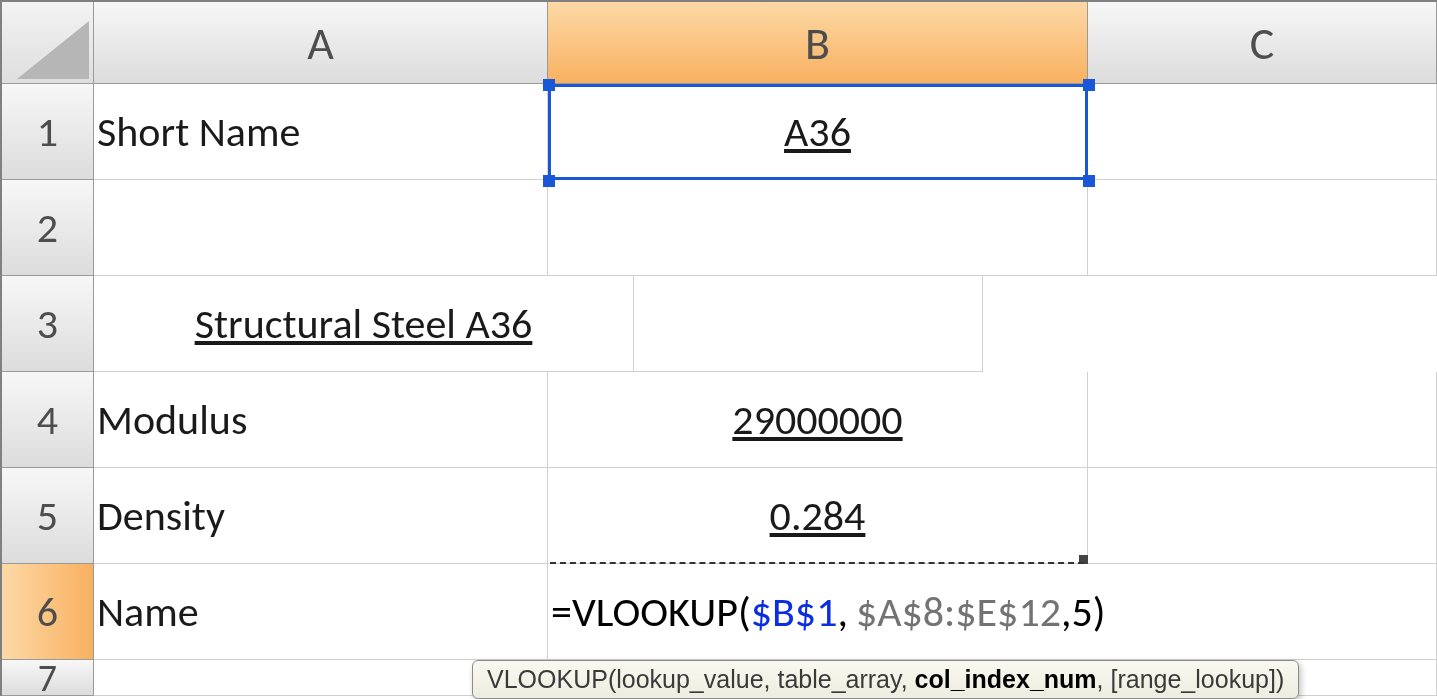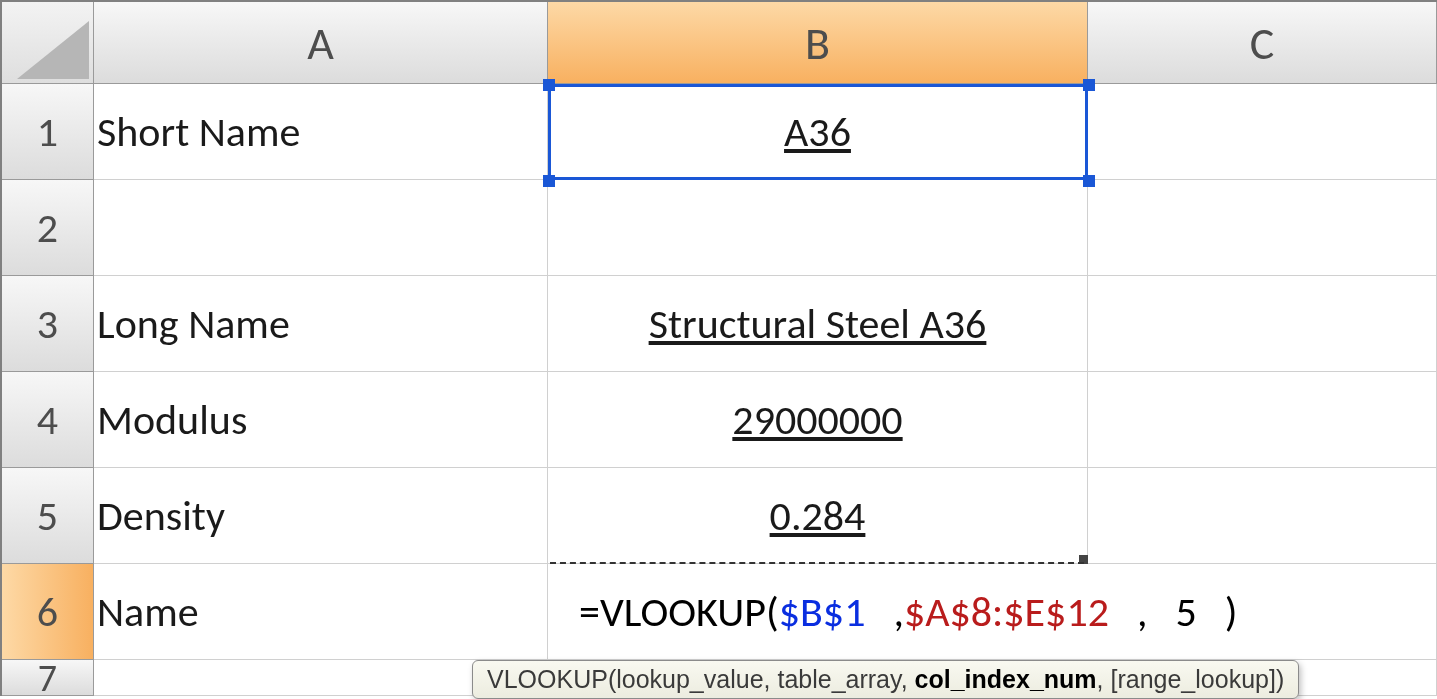--- a/index.html
+++ b/index.html
@@ -87,23 +87,23 @@
     position: absolute;
     width: 12px; height: 12px;
     background: #1a57d6;
   }
   .cell.formula-cell {
     overflow: visible;
     z-index: 5;
     border-right: none;
   }
   .formula-text span { font-size: 42px; }
-  .fn-black { color: #000; margin-left: 28px; }
+  .fn-black { color: #000; }
   .fn-blue  { color: #0a2ee0; }
-  .fn-green { color: #b91c1c; }
+  .fn-green { color: #737373; margin-left: 8px; }
   .tooltip {
     position: absolute;
     background: linear-gradient(#f9f9f1, #ececdf);
     border: 1px solid #8b8b8b;
     border-radius: 6px;
     font-family: Tahoma, Arial, sans-serif;
     font-size: 25px;
     color: #3a3a3a;
     padding: 4px 14px;
     box-shadow: 2px 3px 6px rgba(0,0,0,0.25);
@@ -147,21 +147,20 @@
 
   <div class="rowflex row-h">
     <div class="hdr-cell row-hdr">2</div>
     <div class="cell col-A"></div>
     <div class="cell col-B"></div>
     <div class="cell col-C"></div>
   </div>
 
   <div class="rowflex row-h">
     <div class="hdr-cell row-hdr">3</div>
-    <div class="cell col-A left">Long Name</div>
     <div class="cell col-B center">Structural Steel A36</div>
     <div class="cell col-C"></div>
   </div>
 
   <div class="rowflex row-h">
     <div class="hdr-cell row-hdr">4</div>
     <div class="cell col-A left">Modulus</div>
     <div class="cell col-B center">29000000</div>
     <div class="cell col-C"></div>
   </div>

